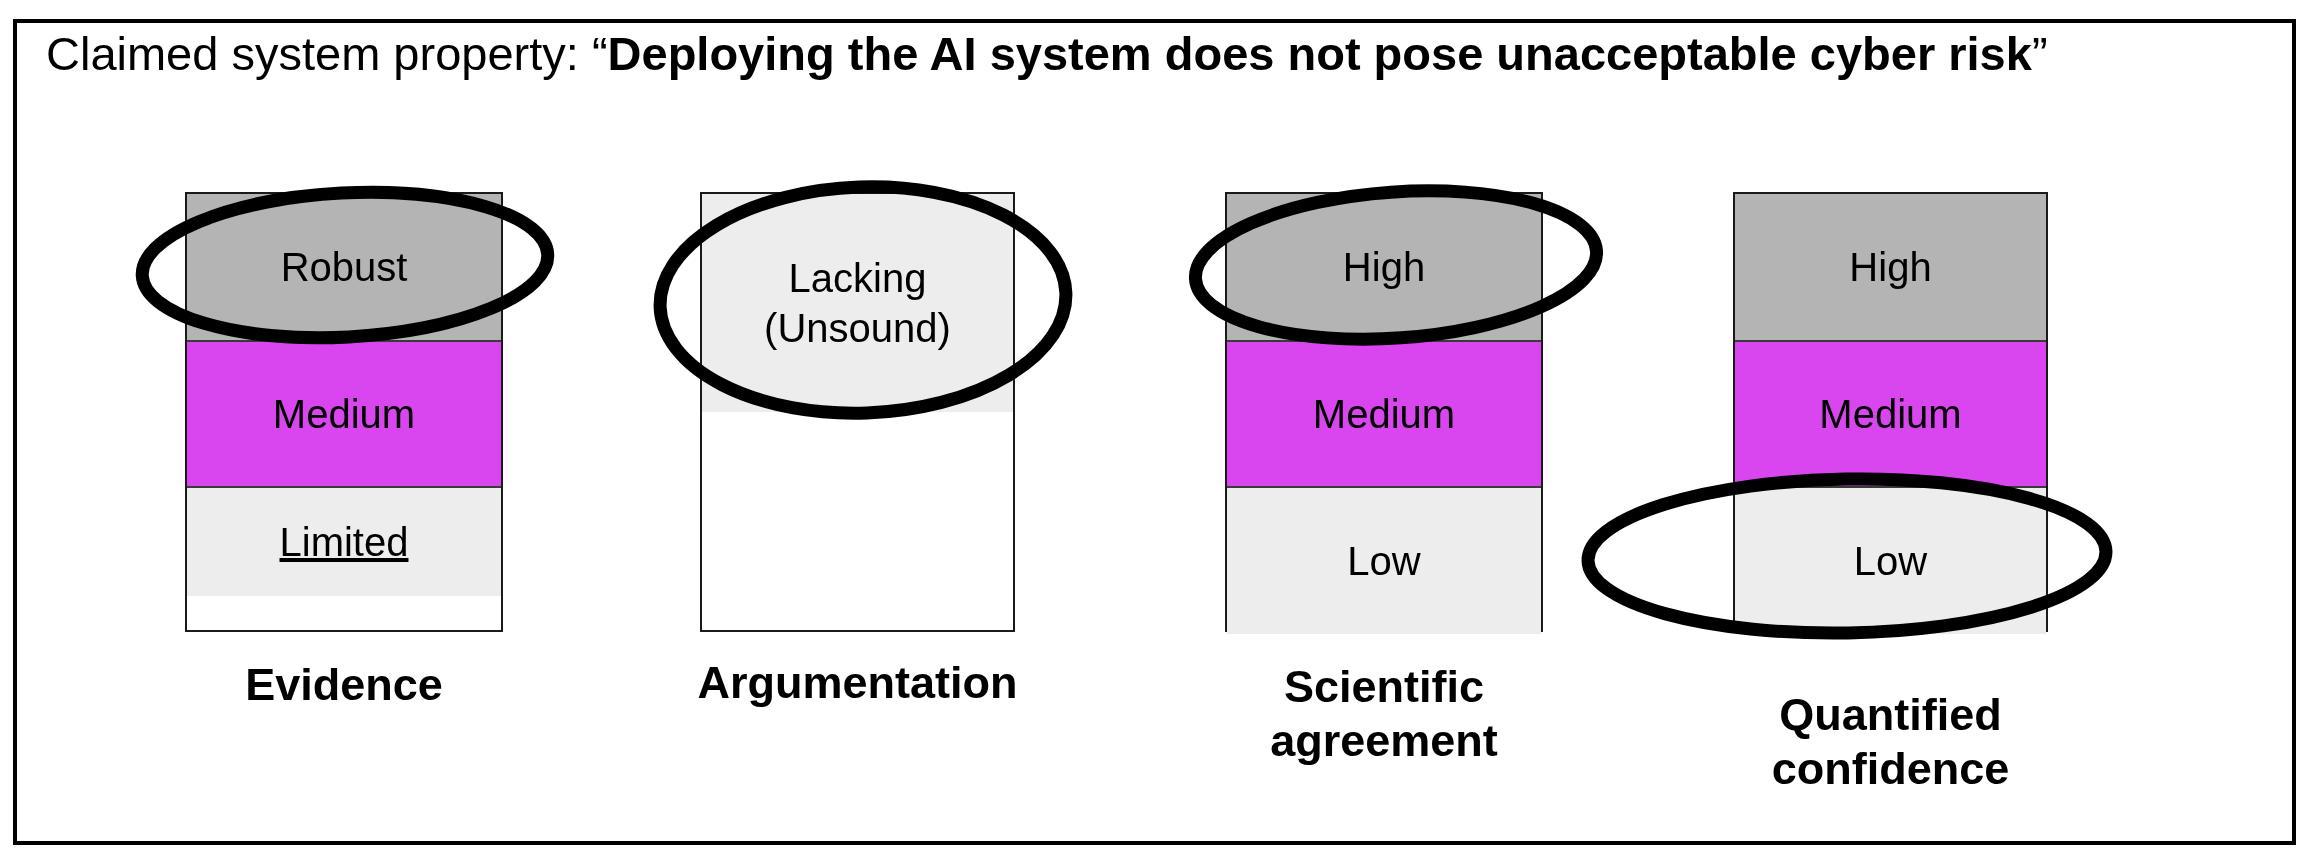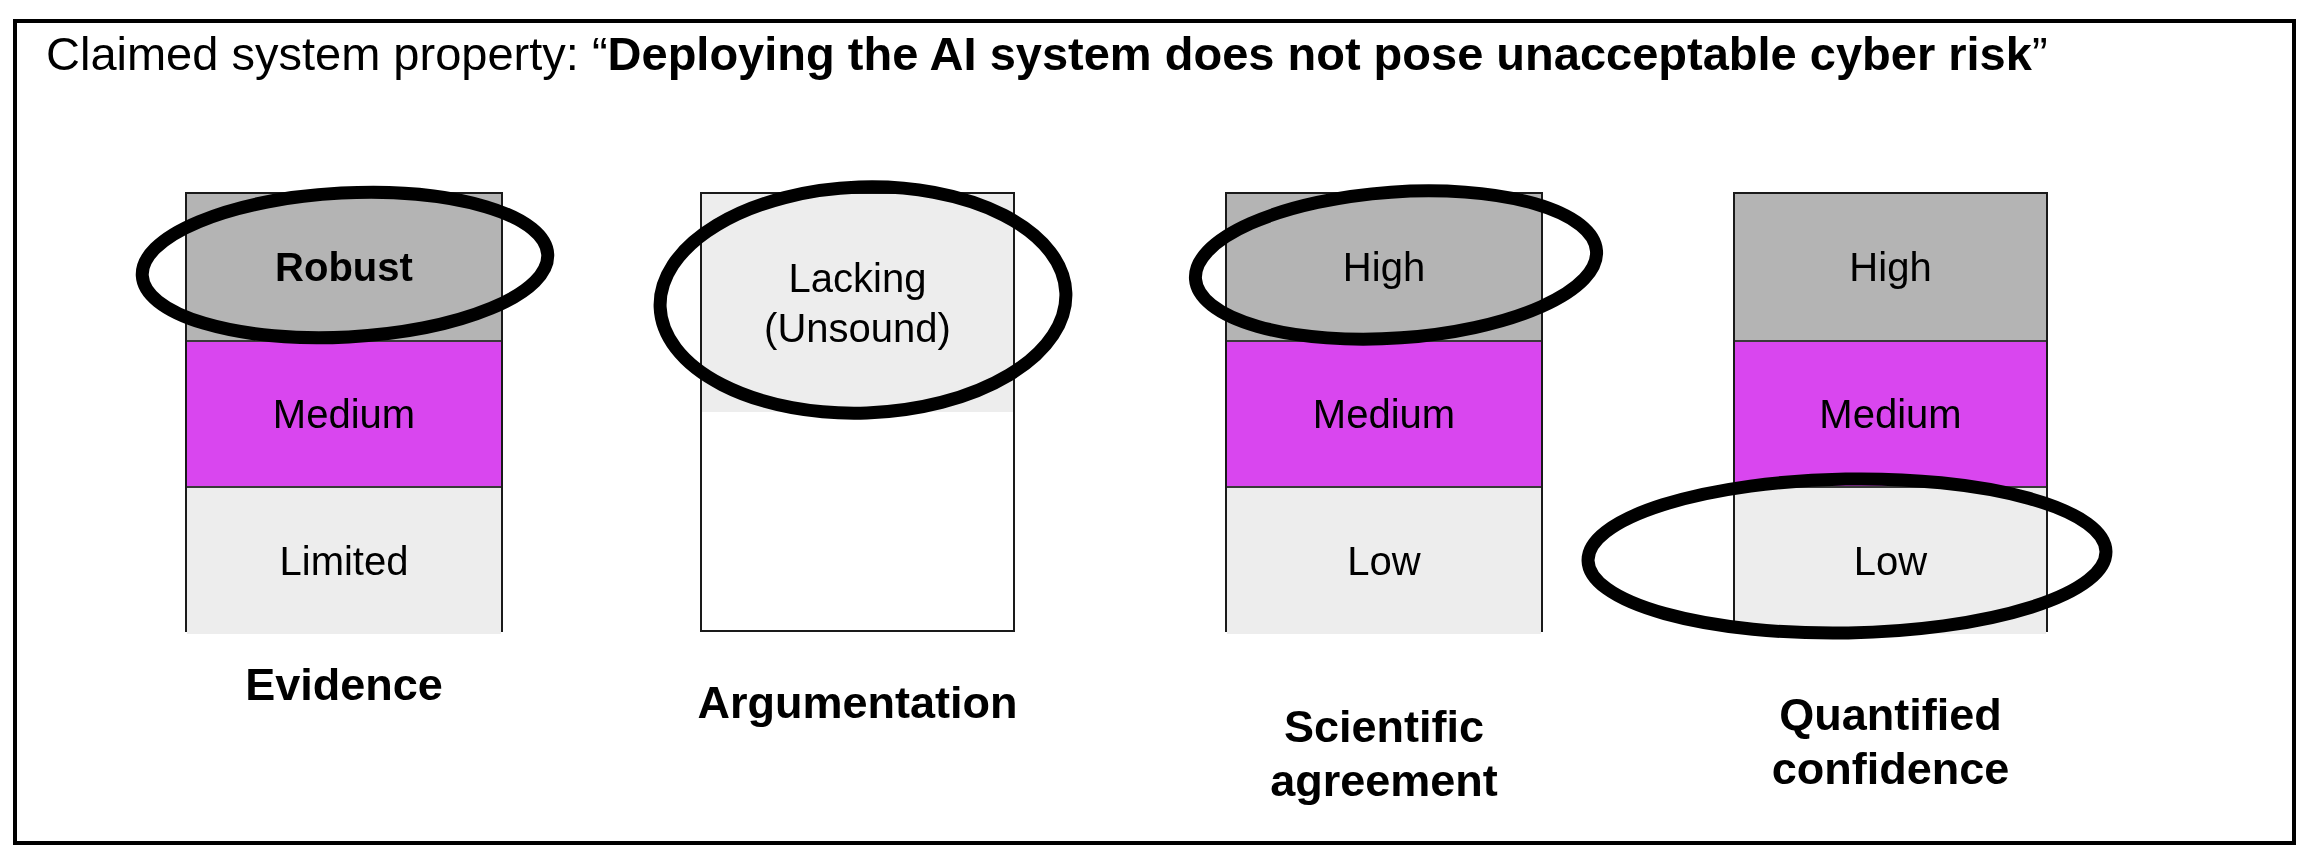--- a/index.html
+++ b/index.html
@@ -101,56 +101,56 @@
 <div id="canvas">
 
   <div id="outer-frame"></div>
 
   <div id="claim-heading">
     <span>Claimed system property: “</span><span class="claim-bold">Deploying the AI system does not pose unacceptable cyber risk</span><span>”</span>
   </div>
 
   <div class="column" id="col-0" style="left:185px; width:318px;">
     <div class="bar" style="height:440px;">
-      <div class="seg high" style="height:148px;font-weight:bold;">
+      <div class="seg high" style="height:148px;">
         <span>Robust</span>
       </div>
       <div class="seg mid" style="height:146px;">
         <span>Medium</span>
       </div>
-      <div class="seg low" style="height:146px;">
+      <div class="seg low" style="height:108px;text-decoration:underline;">
         <span>Limited</span>
       </div>
     </div>
     <div class="col-label" style="top:466px;">Evidence</div>
   </div>
 
   <div class="column" id="col-1" style="left:700px; width:315px;">
     <div class="bar" style="height:440px;">
       <div class="seg low" style="height:218px;">
         <span>Lacking
 (Unsound)</span>
       </div>
     </div>
-    <div class="col-label" style="top:484px;">Argumentation</div>
+    <div class="col-label" style="top:464px;">Argumentation</div>
   </div>
 
   <div class="column" id="col-2" style="left:1225px; width:318px;">
     <div class="bar" style="height:440px;">
       <div class="seg high" style="height:148px;">
         <span>High</span>
       </div>
       <div class="seg mid" style="height:146px;">
         <span>Medium</span>
       </div>
       <div class="seg low" style="height:146px;">
         <span>Low</span>
       </div>
     </div>
-    <div class="col-label" style="top:468px;margin-top:40px;">Scientific
+    <div class="col-label" style="top:468px;">Scientific
 agreement</div>
   </div>
 
   <div class="column" id="col-3" style="left:1733px; width:315px;">
     <div class="bar" style="height:440px;">
       <div class="seg high" style="height:148px;">
         <span>High</span>
       </div>
       <div class="seg mid" style="height:146px;">
         <span>Medium</span>

